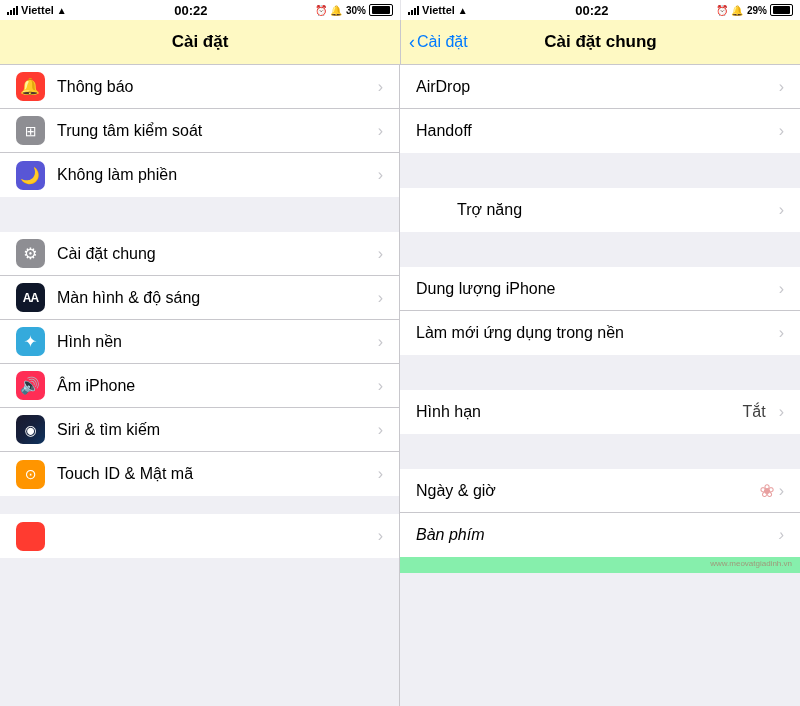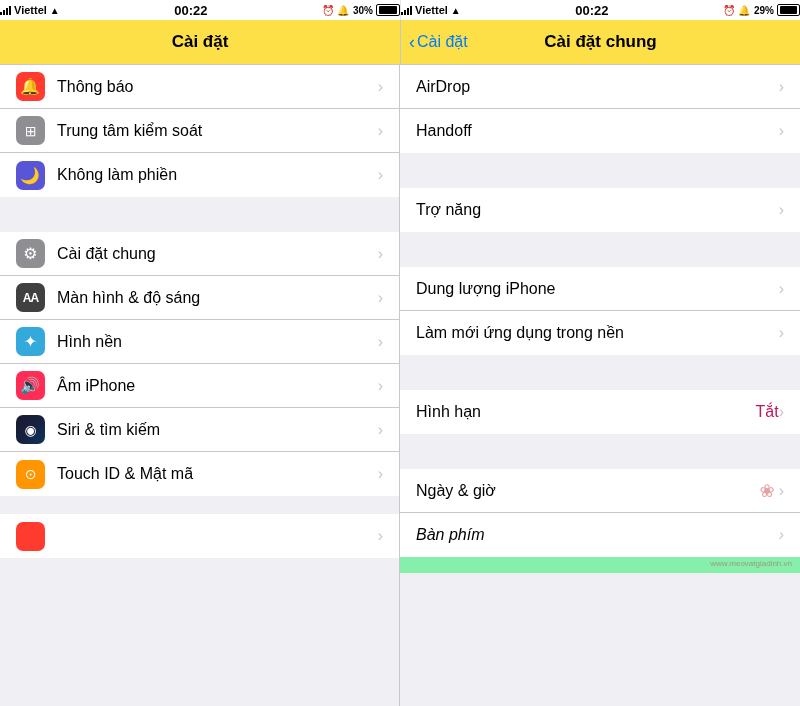--- a/index.html
+++ b/index.html
@@ -20,21 +20,21 @@
       height: 20px;
       background: #fff;
     }
     .status-bar {
       width: 50%;
       height: 20px;
       background: #fff;
       display: flex;
       align-items: center;
       justify-content: space-between;
-      padding: 0 0;
+      padding: 0 7px;
       font-size: 11px;
       font-weight: 600;
     }
     .status-bar-right {
       border-left: 1px solid #e5e5ea;
     }
     .status-left { display: flex; align-items: center; gap: 3px; }
     .status-right { display: flex; align-items: center; gap: 3px; font-size: 10px; }
     .signal-bars { display: flex; align-items: flex-end; gap: 1px; height: 10px; }
     .signal-bar { background: #000; width: 2px; }
@@ -43,21 +43,21 @@
       display: inline-flex; align-items: center; gap: 1px;
       border: 1px solid #000; border-radius: 2px; padding: 1px 2px;
       font-size: 8px; height: 12px; position: relative;
     }
     .battery-fill { background: #000; height: 8px; border-radius: 1px; }
 
     
     .nav-headers {
       display: flex;
       width: 100%;
-      background: #fde047;
+      background: #fef9c3;
       border-bottom: 1px solid #c8c7cc;
     }
     .nav-header {
       width: 50%;
       height: 44px;
       display: flex;
       align-items: center;
       justify-content: center;
       position: relative;
     }
@@ -166,30 +166,30 @@
     .right-row:last-child {
       border-bottom: none;
     }
     .right-row-label {
       flex: 1;
       font-size: 16px;
       color: #000;
     }
     .right-row-value {
       font-size: 16px;
-      color: #be185d;
-      margin-right: 0;
+      color: #404040;
+      margin-right: 13px;
     }
 
     
     .icon-red { background: #ff3b30; }
     .icon-gray { background: #8e8e93; }
     .icon-purple { background: #5856d6; }
     .icon-gear { background: #8e8e93; }
-    .icon-blue { background: #404040; text-align: center; }
+    .icon-blue { background: #0f172a; text-align: center; }
     .icon-light-blue { background: #34aadc; }
     .icon-pink { background: #ff2d55; }
     .icon-touch { background: #ff9500; }
 
     .right-panel-wrapper {
       position: relative;
     }
   </style>
 </head>
 <body>
@@ -329,21 +329,21 @@
       </div>
       <div class="right-row" style="border-bottom:none;justify-content:space-between;">
         <span class="right-row-label">Handoff</span>
         <span class="chevron">›</span>
       </div>
     </div>
 
     <div class="settings-separator"></div>
 
     <div class="settings-group">
-      <div class="right-row" style="border-bottom:none;">
+      <div class="right-row" style="border-bottom:none;margin-left:41px;">
         <span class="right-row-label">Trợ năng</span>
         <span class="chevron">›</span>
       </div>
     </div>
 
     <div class="settings-separator"></div>
 
     <div class="settings-group">
       <div class="right-row">
         <span class="right-row-label">Dung lượng iPhone</span>

